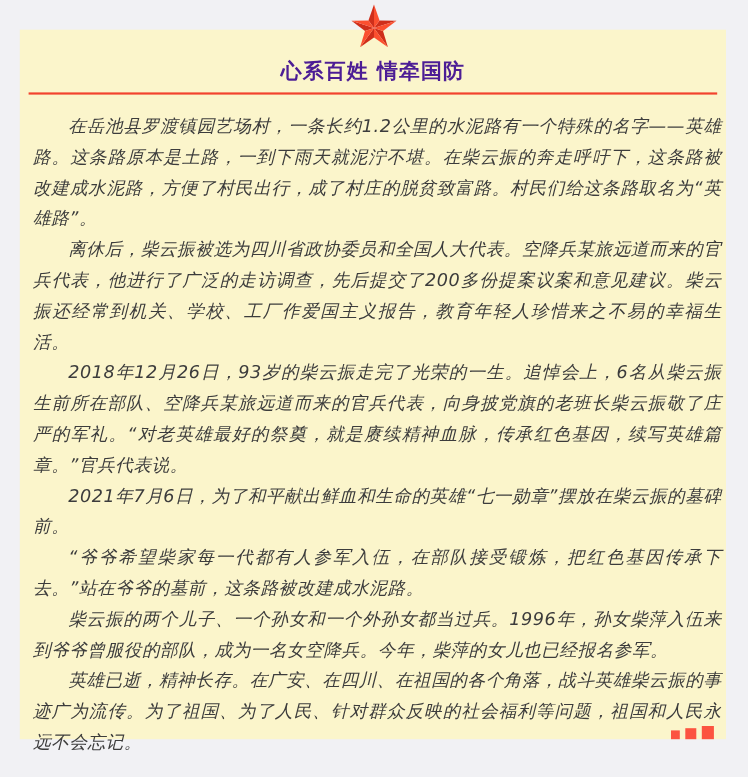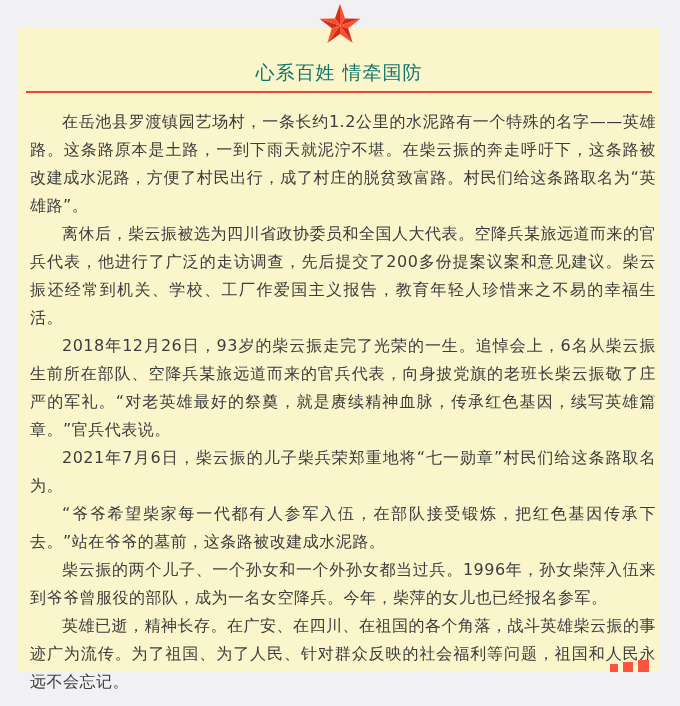--- a/index.html
+++ b/index.html
@@ -26,41 +26,42 @@
   .star {
     position: absolute;
     left: 50%;
     top: 3px;
     transform: translateX(-50%);
     width: 45px;
     height: 45px;
     z-index: 2;
   }
   .title {
-    margin: 9px;
+    margin: 2px;
     padding-top: 26px;
     text-align: center;
-    color: #0f766e;
+    color: #4c1d95;
     font-size: 19px;
     line-height: 20px;
-    font-weight: normal;
+    font-weight: bold;
     letter-spacing: 1px;
   }
   .rule {
     height: 2px;
     background: #f2432e;
     margin: 9px 8px 0 8px;
   }
   .article {
     padding: 15px 4px 0 12px;
     font-size: 16px;
     line-height: 28px;
     color: #3c3c3c;
     text-align: justify;
     letter-spacing: 0.5px;
+    font-style: italic;
   }
   .article p {
     margin: 0;
     text-indent: 2em;
   }
   .corner-squares {
     position: absolute;
     right: 11px;
     bottom: 0;
     display: flex;
@@ -90,21 +91,21 @@
   <polygon points="-20.92,-6.80 -5.17,-7.12 0,0" fill="#fb4f2f"></polygon>
 </svg>
 
 <div class="panel">
   <h1 class="title">心系百姓 情牵国防</h1>
   <div class="rule"></div>
   <div class="article">
       <p>在岳池县罗渡镇园艺场村，一条长约1.2公里的水泥路有一个特殊的名字——英雄路。这条路原本是土路，一到下雨天就泥泞不堪。在柴云振的奔走呼吁下，这条路被改建成水泥路，方便了村民出行，成了村庄的脱贫致富路。村民们给这条路取名为“英雄路”。</p>
       <p>离休后，柴云振被选为四川省政协委员和全国人大代表。空降兵某旅远道而来的官兵代表，他进行了广泛的走访调查，先后提交了200多份提案议案和意见建议。柴云振还经常到机关、学校、工厂作爱国主义报告，教育年轻人珍惜来之不易的幸福生活。</p>
       <p>2018年12月26日，93岁的柴云振走完了光荣的一生。追悼会上，6名从柴云振生前所在部队、空降兵某旅远道而来的官兵代表，向身披党旗的老班长柴云振敬了庄严的军礼。“对老英雄最好的祭奠，就是赓续精神血脉，传承红色基因，续写英雄篇章。”官兵代表说。</p>
-      <p>2021年7月6日，柴云振的儿子柴兵荣郑重地将“七一勋章”村民们给这条路取名为。</p>
+      <p>2021年7月6日，为了和平献出鲜血和生命的英雄“七一勋章”摆放在柴云振的墓碑前。</p>
       <p>“爷爷希望柴家每一代都有人参军入伍，在部队接受锻炼，把红色基因传承下去。”站在爷爷的墓前，这条路被改建成水泥路。</p>
       <p>柴云振的两个儿子、一个孙女和一个外孙女都当过兵。1996年，孙女柴萍入伍来到爷爷曾服役的部队，成为一名女空降兵。今年，柴萍的女儿也已经报名参军。</p>
       <p>英雄已逝，精神长存。在广安、在四川、在祖国的各个角落，战斗英雄柴云振的事迹广为流传。为了祖国、为了人民、针对群众反映的社会福利等问题，祖国和人民永远不会忘记。</p>
     </div>
   <div class="corner-squares">
     <div class="sq sq1"></div>
     <div class="sq sq2"></div>
     <div class="sq sq3"></div>
   </div>
 </div>

